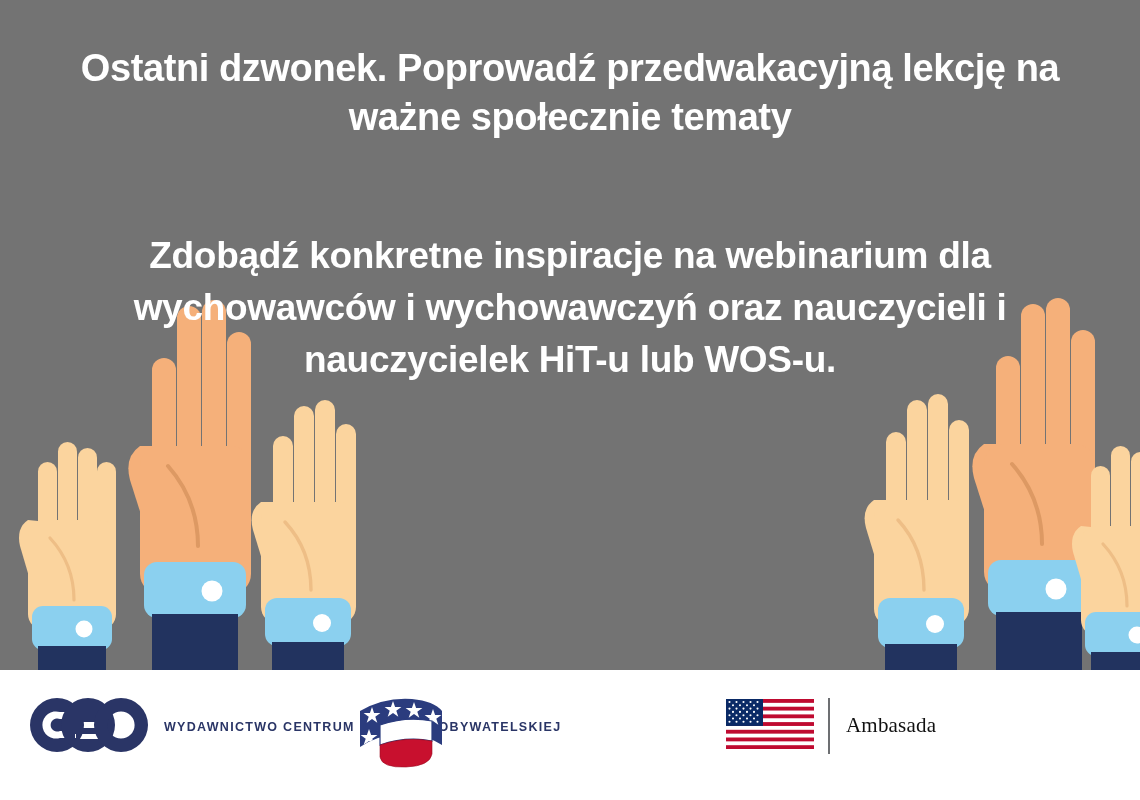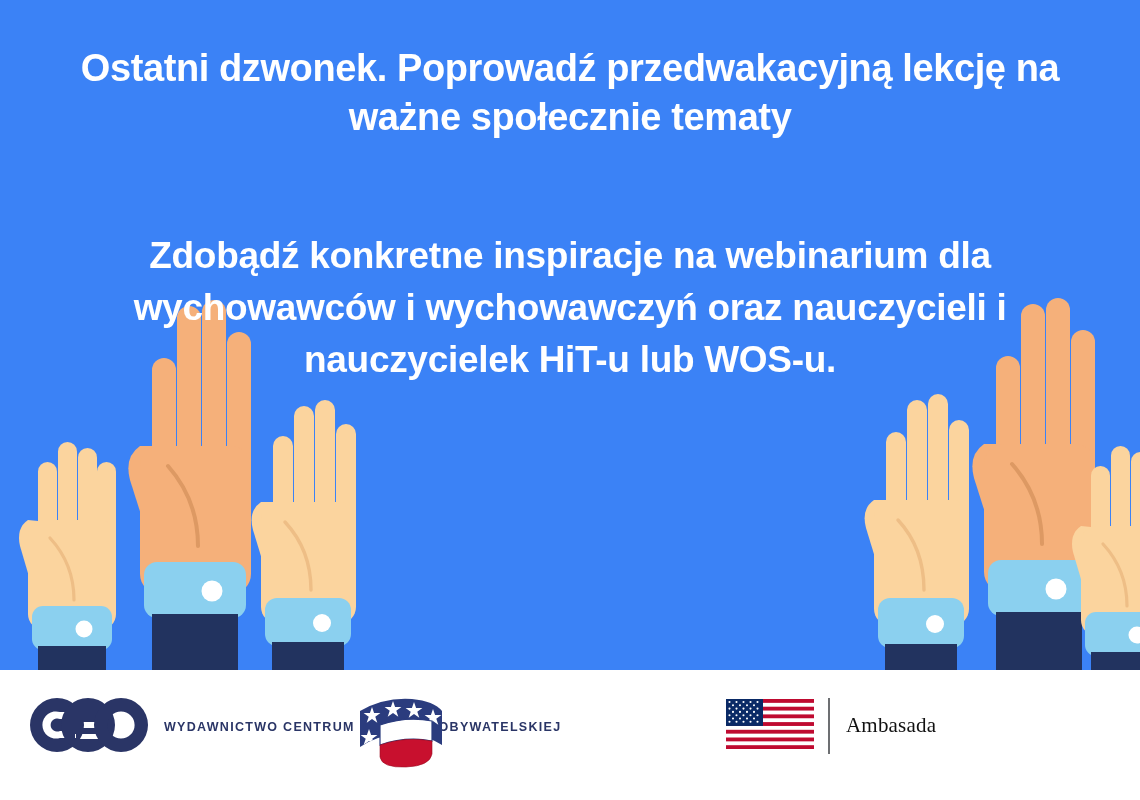--- a/index.html
+++ b/index.html
@@ -13,21 +13,21 @@
   .poster{
     position:relative;
     width:1140px;height:800px;
     overflow:hidden;
     background:#ffffff;
   }
   
   .stage{
     position:absolute;left:0;top:0;
     width:1140px;height:670px;
-    background:#3b82f6;
+    background:#737373;
     overflow:hidden;
   }
   
   .headline-block{
     position:absolute;left:0;top:44px;width:1140px;
     text-align:center;
     z-index:6;
     pointer-events:none;
   }
   .headline{

